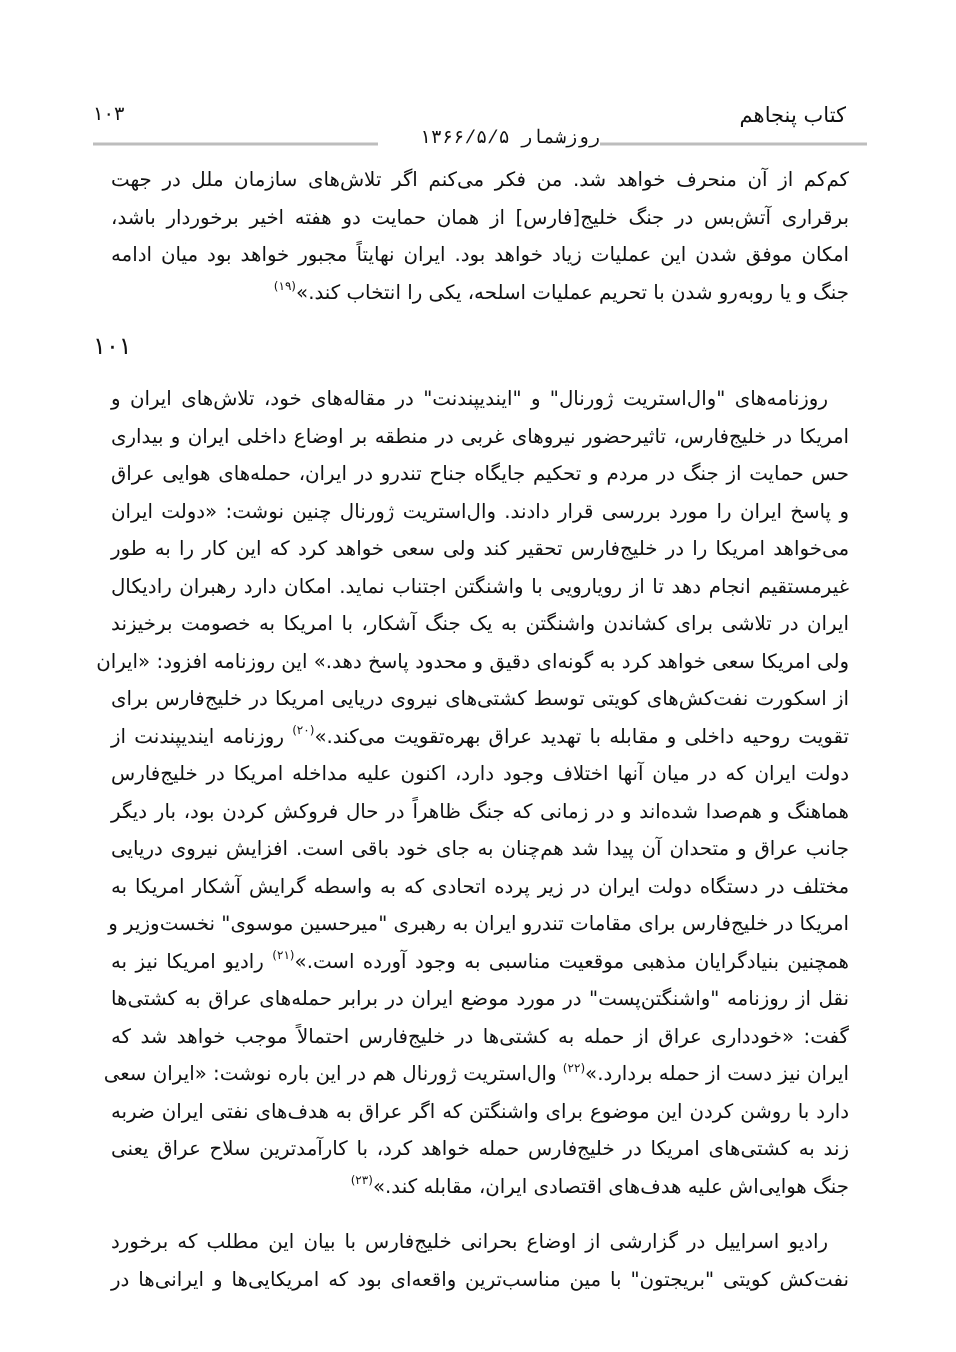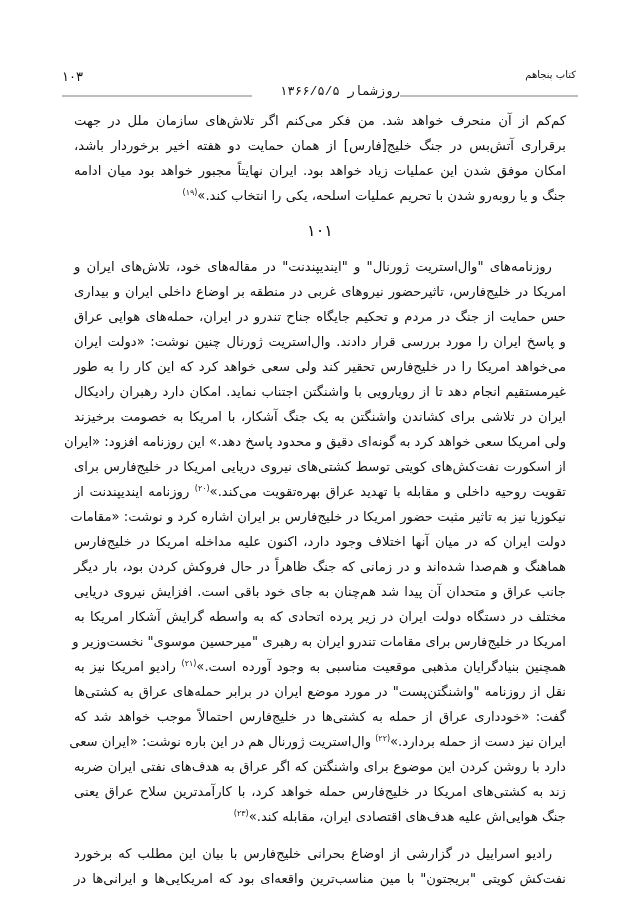--- a/index.html
+++ b/index.html
@@ -21,23 +21,23 @@
       top: 66px;
       width: 516px;
       direction: rtl;
     }
     .header {
       position: relative;
       height: 30px;
     }
     .header-book {
       position: absolute;
-      right: 2px;
+      right: 14px;
       top: 3px;
-      font-size: 10px;
+      font-size: 14px;
     }
     .header-page {
       position: absolute;
       left: 0;
       top: 3px;
       font-size: 13px;
     }
     .header-rule {
       position: absolute;
       top: 29px;
@@ -74,21 +74,21 @@
       text-align-last: justify;
       white-space: nowrap;
     }
     .line.last {
       text-align-last: right;
     }
     .section-number {
       margin-top: 12px;
       font-size: 16px;
       line-height: 22px;
-      text-align: center;
+      text-align: left;
     }
     sup.fn {
       font-size: 8px;
       vertical-align: super;
       line-height: 0;
     }
   </style>
 </head>
 <body>
 
@@ -117,21 +117,20 @@
       <span class="line indent">روزنامه‌های "وال‌استریت ژورنال" و "ایندیپندنت" در مقاله‌های خود، تلاش‌های ایران و</span>
       <span class="line">امریکا در خلیج‌فارس، تاثیرحضور نیروهای غربی در منطقه بر اوضاع داخلی ایران و بیداری</span>
       <span class="line">حس حمایت از جنگ در مردم و تحکیم جایگاه جناح تندرو در ایران، حمله‌های هوایی عراق</span>
       <span class="line">و پاسخ ایران را مورد بررسی قرار دادند. وال‌استریت ژورنال چنین نوشت: «دولت ایران</span>
       <span class="line">می‌خواهد امریکا را در خلیج‌فارس تحقیر کند ولی سعی خواهد کرد که این کار را به طور</span>
       <span class="line">غیرمستقیم انجام دهد تا از رویارویی با واشنگتن اجتناب نماید. امکان دارد رهبران رادیکال</span>
       <span class="line">ایران در تلاشی برای کشاندن واشنگتن به یک جنگ آشکار، با امریکا به خصومت برخیزند</span>
       <span class="line">ولی امریکا سعی خواهد کرد به گونه‌ای دقیق و محدود پاسخ دهد.» این روزنامه افزود: «ایران</span>
       <span class="line">از اسکورت نفت‌کش‌های کویتی توسط کشتی‌های نیروی دریایی امریکا در خلیج‌فارس برای</span>
       <span class="line"><span>تقویت روحیه داخلی و مقابله با تهدید عراق بهره‌تقویت می‌کند.»</span><sup class="fn">(۲۰)</sup> <span>روزنامه ایندیپندنت از</span></span>
-      <span class="line">نیکوزیا نیز به تاثیر مثبت حضور امریکا در خلیج‌فارس بر ایران اشاره کرد و نوشت: «مقامات</span>
       <span class="line">دولت ایران که در میان آنها اختلاف وجود دارد، اکنون علیه مداخله امریکا در خلیج‌فارس</span>
       <span class="line">هماهنگ و هم‌صدا شده‌اند و در زمانی که جنگ ظاهراً در حال فروکش کردن بود، بار دیگر</span>
       <span class="line">جانب عراق و متحدان آن پیدا شد هم‌چنان به جای خود باقی است. افزایش نیروی دریایی</span>
       <span class="line">مختلف در دستگاه دولت ایران در زیر پرده اتحادی که به واسطه گرایش آشکار امریکا به</span>
       <span class="line">امریکا در خلیج‌فارس برای مقامات تندرو ایران به رهبری "میرحسین موسوی" نخست‌وزیر و</span>
       <span class="line"><span>همچنین بنیادگرایان مذهبی موقعیت مناسبی به وجود آورده است.»</span><sup class="fn">(۲۱)</sup> <span>رادیو امریکا نیز به</span></span>
       <span class="line">نقل از روزنامه "واشنگتن‌پست" در مورد موضع ایران در برابر حمله‌های عراق به کشتی‌ها</span>
       <span class="line">گفت: «خودداری عراق از حمله به کشتی‌ها در خلیج‌فارس احتمالاً موجب خواهد شد که</span>
       <span class="line"><span>ایران نیز دست از حمله بردارد.»</span><sup class="fn">(۲۲)</sup> <span>وال‌استریت ژورنال هم در این باره نوشت: «ایران سعی</span></span>
       <span class="line">دارد با روشن کردن این موضوع برای واشنگتن که اگر عراق به هدف‌های نفتی ایران ضربه</span>

